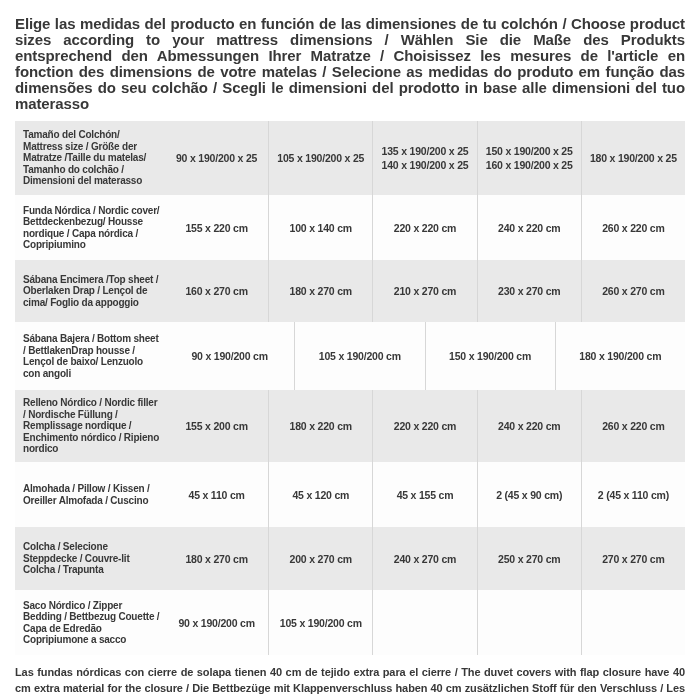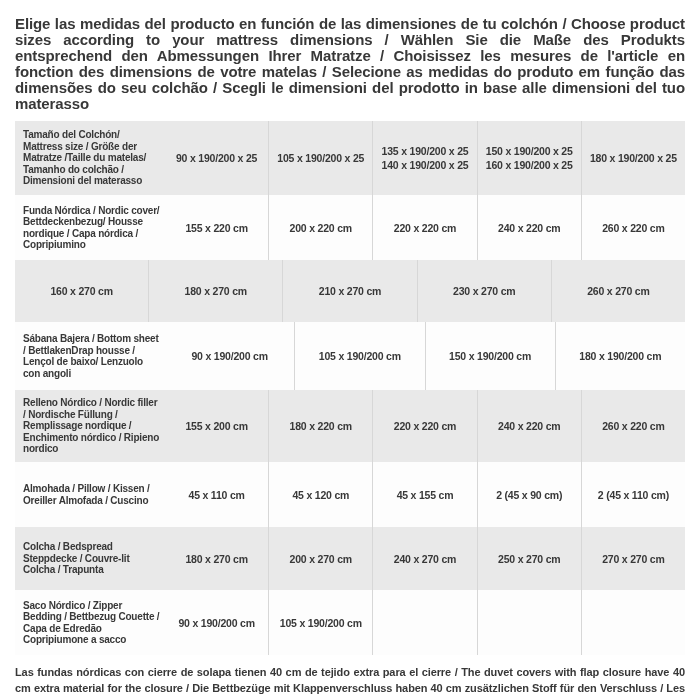--- a/index.html
+++ b/index.html
@@ -106,33 +106,34 @@
       <div class="tcell">
         <div>180 x 190/200 x 25</div>
       </div>
     </div>
     <div class="trow plain">
       <div class="tlabel">Funda Nórdica /  Nordic cover/ Bettdeckenbezug/ Housse nordique  / Capa nórdica / Copripiumino</div>
       <div class="tcell">
         <div>155 x 220 cm</div>
       </div>
       <div class="tcell">
-        <div>200 x 220 cm</div>
+        <div>100 x 140 cm</div>
       </div>
       <div class="tcell">
         <div>220 x 220 cm</div>
       </div>
       <div class="tcell">
         <div>240 x 220 cm</div>
       </div>
       <div class="tcell">
         <div>260 x 220 cm</div>
       </div>
     </div>
     <div class="trow stripe">
+      <div class="tlabel">Sábana Encimera /Top sheet / Oberlaken Drap / Lençol de cima/ Foglio da appoggio</div>
       <div class="tcell">
         <div>160 x 270 cm</div>
       </div>
       <div class="tcell">
         <div>180 x 270 cm</div>
       </div>
       <div class="tcell">
         <div>210 x 270 cm</div>
       </div>
       <div class="tcell">
@@ -187,21 +188,21 @@
         <div>45 x 155 cm</div>
       </div>
       <div class="tcell">
         <div>2 (45 x 90 cm)</div>
       </div>
       <div class="tcell">
         <div>2 (45 x 110 cm)</div>
       </div>
     </div>
     <div class="trow stripe">
-      <div class="tlabel">Colcha / Bedspread Steppdecke / Couvre-lit Colcha / Trapunta</div>
+      <div class="tlabel">Colcha / Selecione Steppdecke / Couvre-lit Colcha / Trapunta</div>
       <div class="tcell">
         <div>180 x 270 cm</div>
       </div>
       <div class="tcell">
         <div>200 x 270 cm</div>
       </div>
       <div class="tcell">
         <div>240 x 270 cm</div>
       </div>
       <div class="tcell">

